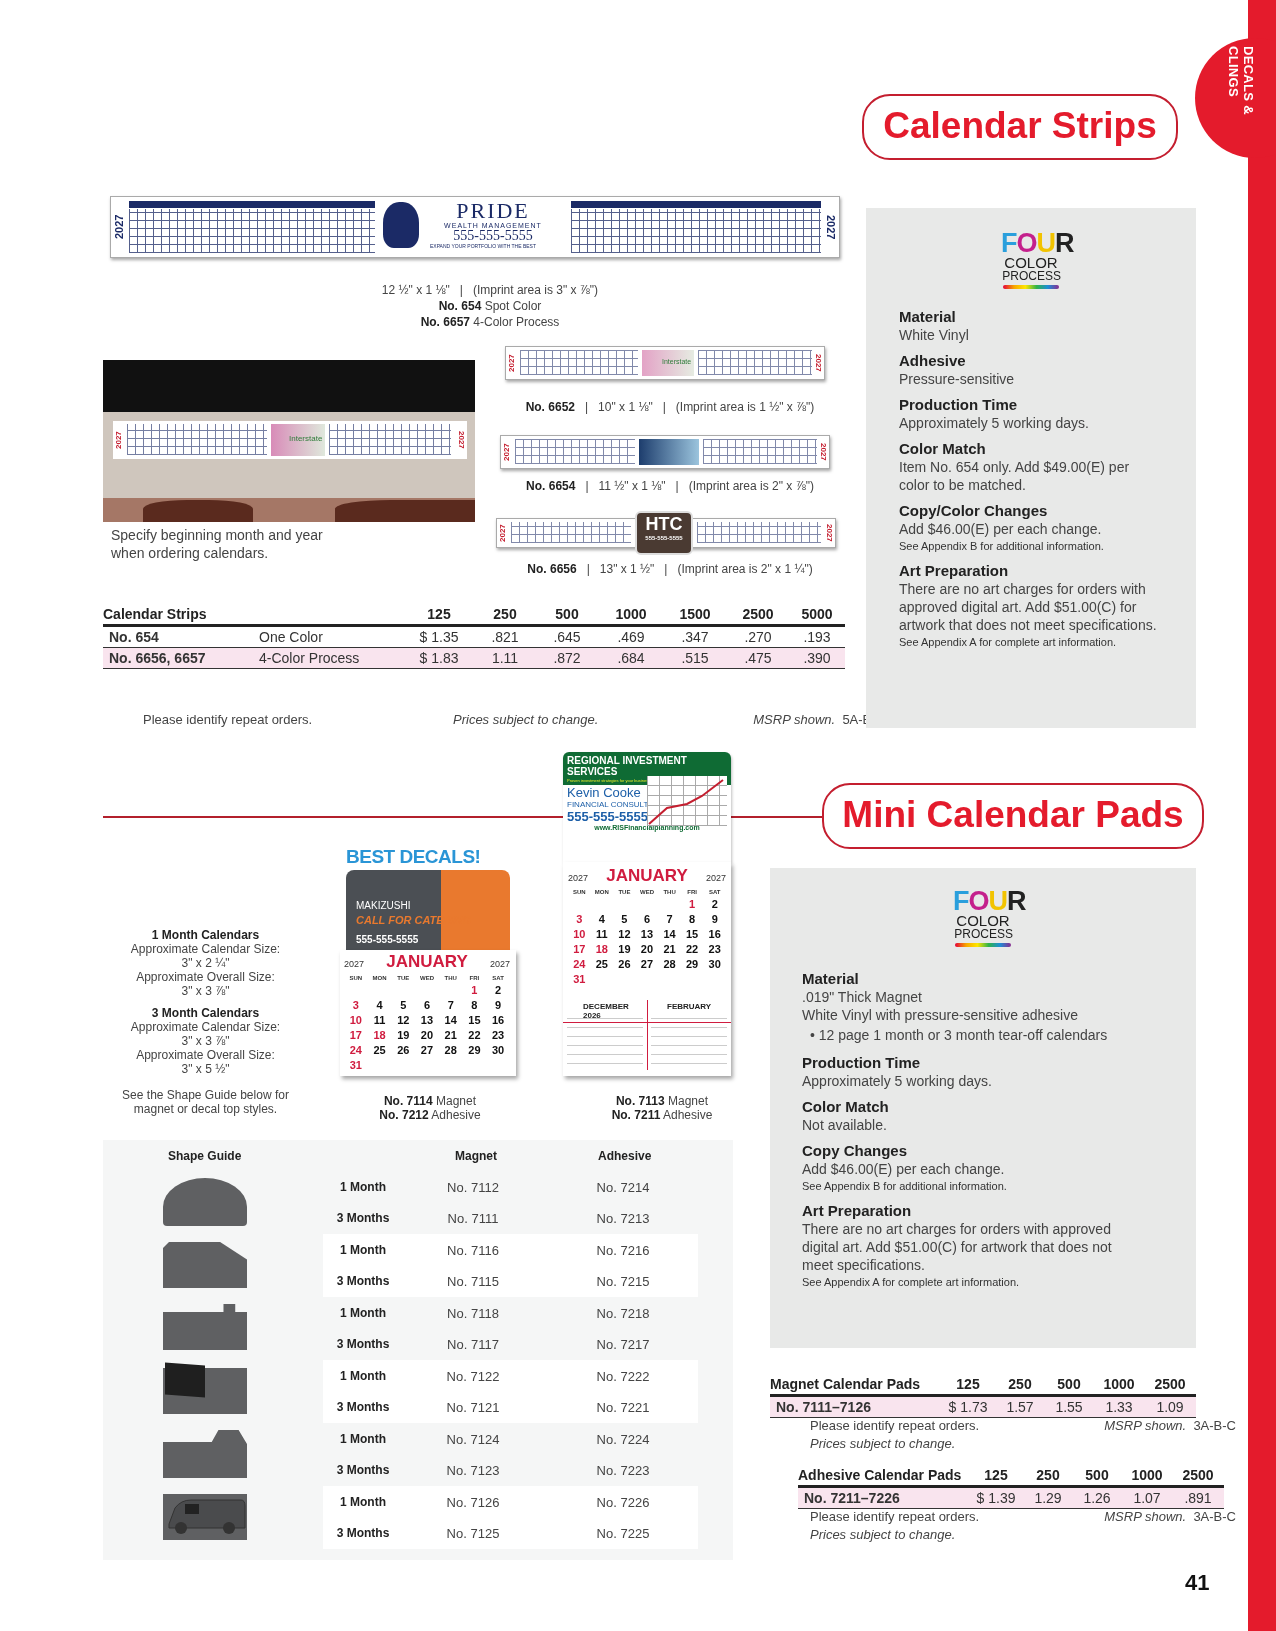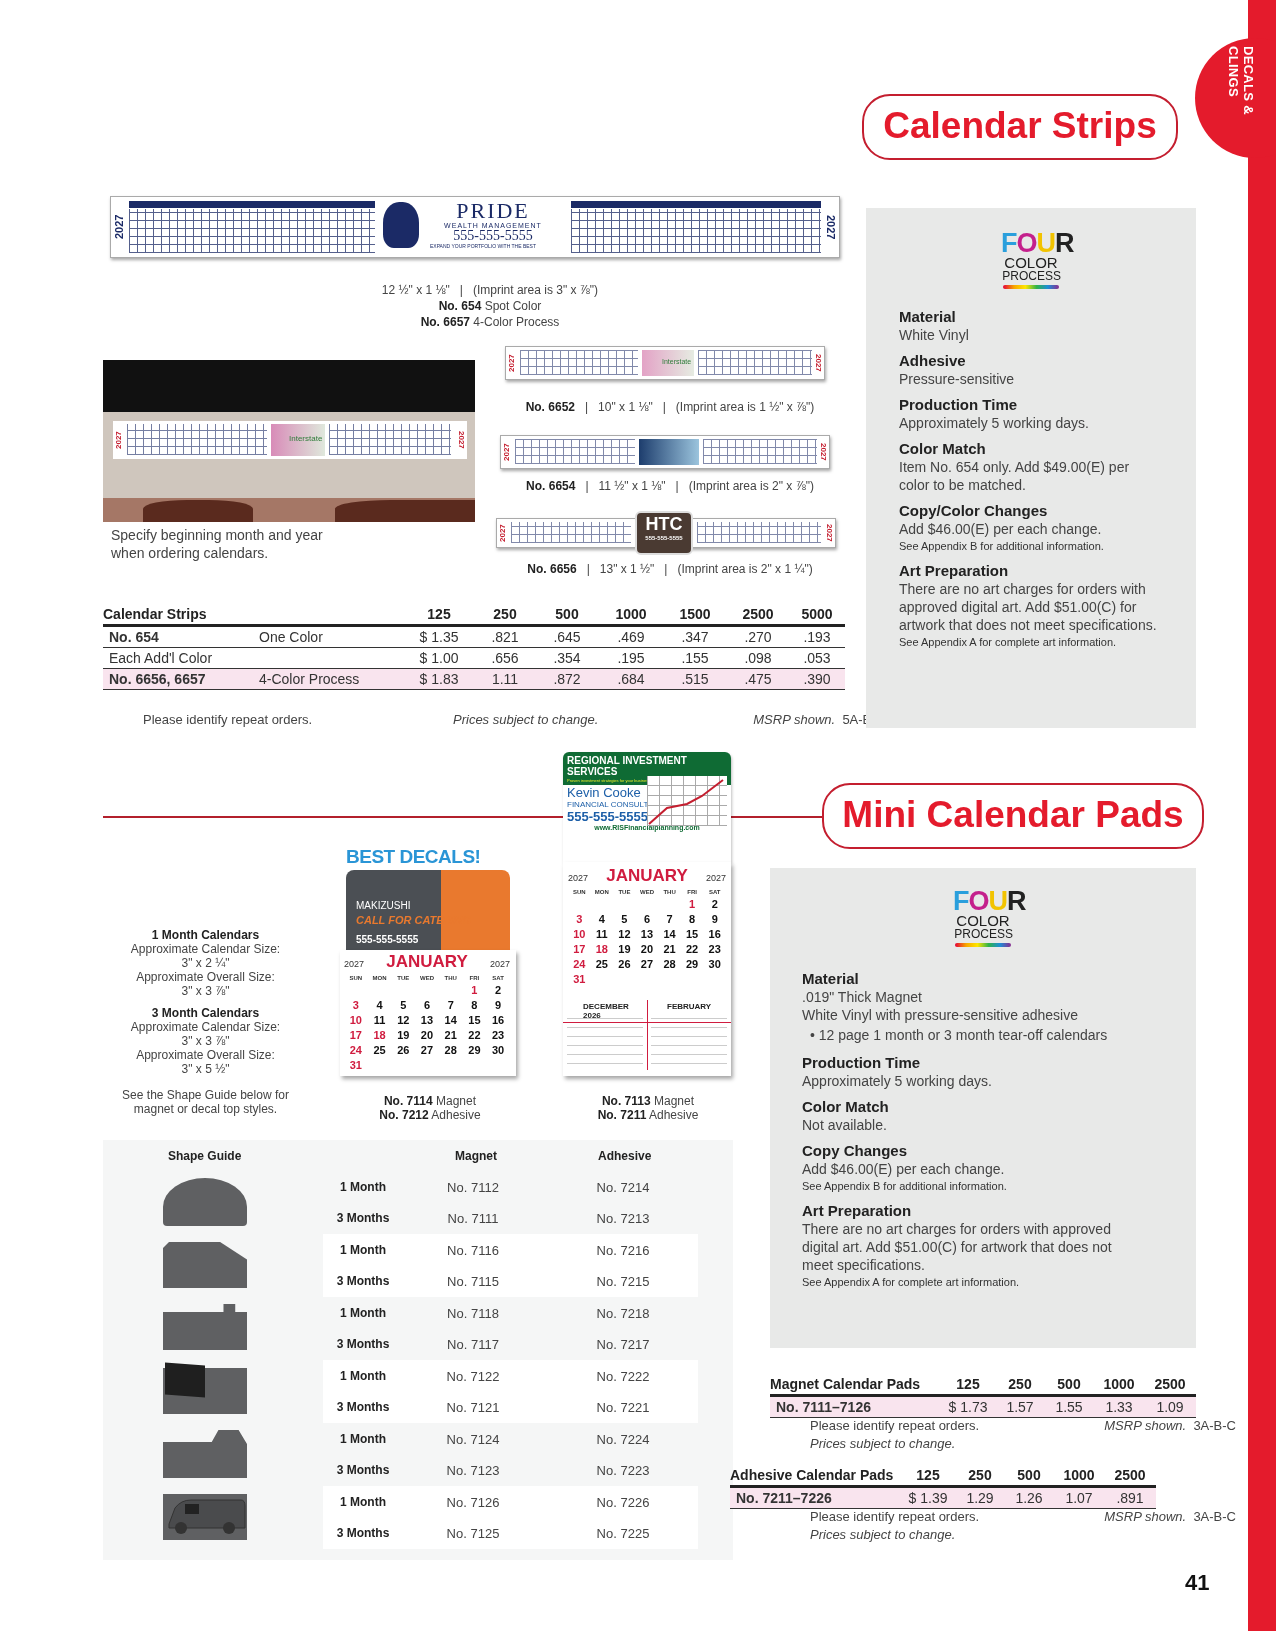--- a/index.html
+++ b/index.html
@@ -219,31 +219,20 @@
       <td class="name b">No. 654</td>
       <td class="name">One Color</td>
       <td>$ 1.35</td>
         <td>.821</td>
         <td>.645</td>
         <td>.469</td>
         <td>.347</td>
         <td>.270</td>
         <td>.193</td>
     </tr>
-    <tr>
-      <td class="name">Each Add'l Color</td>
-      <td class="name"></td>
-      <td>$ 1.00</td>
-        <td>.656</td>
-        <td>.354</td>
-        <td>.195</td>
-        <td>.155</td>
-        <td>.098</td>
-        <td>.053</td>
-    </tr>
     <tr class="pink">
       <td class="name b">No. 6656, 6657</td>
       <td class="name">4-Color Process</td>
       <td>$ 1.83</td>
         <td>1.11</td>
         <td>.872</td>
         <td>.684</td>
         <td>.515</td>
         <td>.475</td>
         <td>.390</td>
@@ -432,21 +421,21 @@
 </div>
 <div class="mini3" style="top:1000px;">
   <div class="hdr">
       <span>DECEMBER 2026</span>
       <span>FEBRUARY</span>
     </div>
   <div class="vline"></div>
   <div style="position:absolute;left:4px;top:16px;width:76px;height:48px;background:repeating-linear-gradient(0deg,#333 0 1px,transparent 1px 9px);opacity:.25;"></div>
   <div style="position:absolute;left:88px;top:16px;width:76px;height:48px;background:repeating-linear-gradient(0deg,#333 0 1px,transparent 1px 9px);opacity:.25;"></div>
 </div>
-<div class="caption" style="left:568px;top:1094px;width:160px;">
+<div class="caption" style="left:582px;top:1094px;width:160px;">
   <div><b>No. 7113</b> <span>Magnet</span></div>
   <div><b>No. 7211</b> <span>Adhesive</span></div>
 </div>
 
 <div class="shape-guide">
   <div class="sg-head" style="left:65px;top:9px;">Shape Guide</div>
   <div class="sg-head" style="left:352px;top:9px;">Magnet</div>
   <div class="sg-head" style="left:495px;top:9px;">Adhesive</div>
 
   <div class="sg-band" style="top:94px;"></div>
@@ -587,21 +576,21 @@
         <td>1.09</td>
   </tr>
     </tbody>
 </table>
 <div class="footline" style="left:770px;top:1417px;width:426px;line-height:18px;">
   <div>Please identify repeat orders.</div>
   <span style="position:absolute;right:0;top:0;"><i>MSRP shown.</i>&nbsp; <span>3A-B-C</span></span>
   <i>Prices subject to change.</i>
 </div>
 
-<table class="prices" style="left:730px;top:1465px;width:426px;">
+<table class="prices" style="left:798px;top:1465px;width:426px;">
   <colgroup>
       <col style="width:170px">
       <col style="width:56px">
       <col style="width:48px">
       <col style="width:50px">
       <col style="width:50px">
       <col style="width:52px">
     </colgroup>
   <thead>
       <tr>

